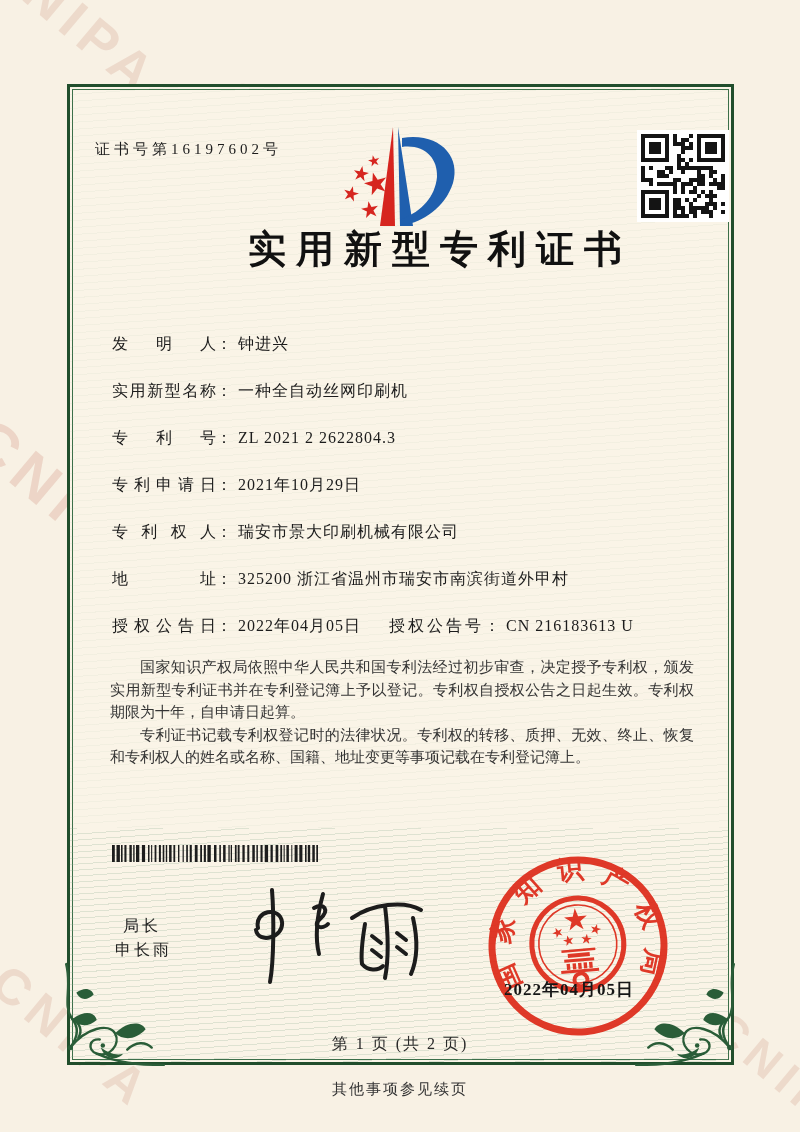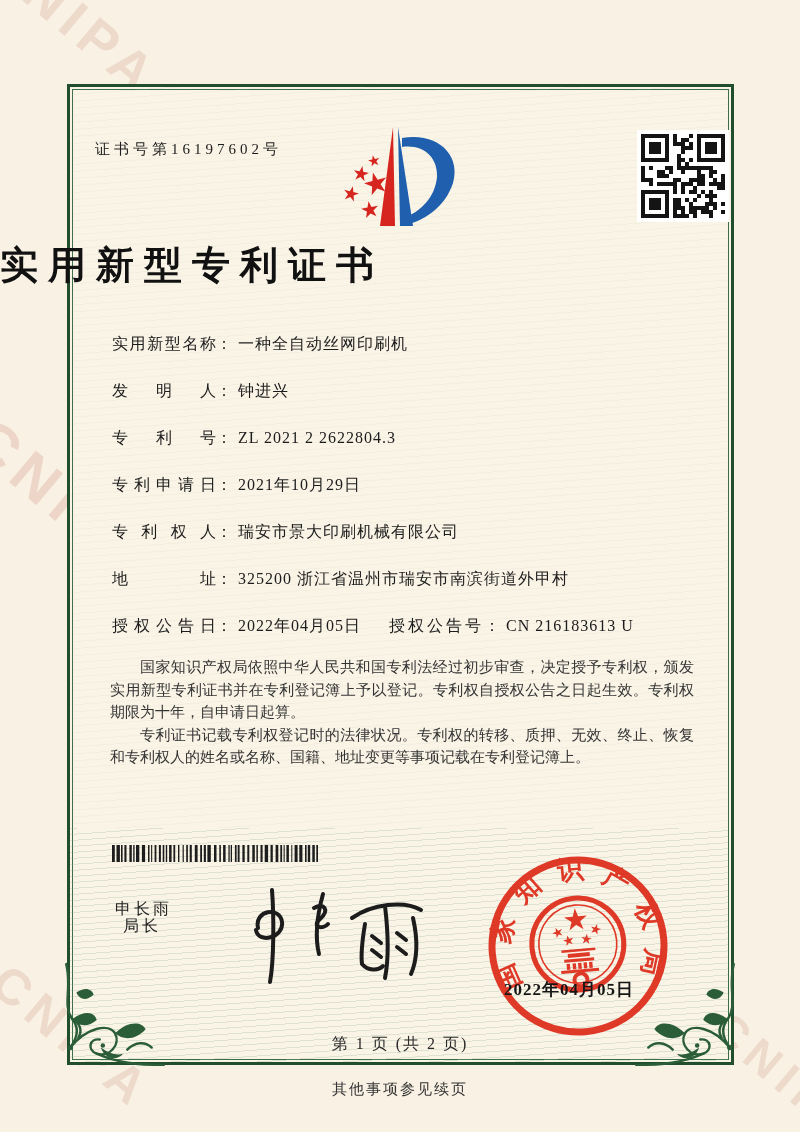--- a/index.html
+++ b/index.html
@@ -38,41 +38,41 @@
   .guilloche-faint{
     position:absolute;left:70px;top:87px;width:658px;height:741px;
     background:repeating-linear-gradient(176deg,rgba(150,180,150,.08) 0 1px,rgba(150,180,150,0) 1px 7px);
     pointer-events:none;
   }
   
   .cert-no{position:absolute;left:95px;top:140px;font-size:15px;letter-spacing:4px;}
   .logo{position:absolute;left:336px;top:124px;width:128px;height:108px;}
   .qr{position:absolute;left:637px;top:130px;width:84px;height:84px;background:#fff;padding:4px;}
   .title{
-    position:absolute;left:0;top:240px;width:632px;text-align:left;
+    position:absolute;left:0;top:224px;width:632px;text-align:right;
     font-size:38px;font-weight:bold;letter-spacing:10px;color:#111;
   }
   
   .fields{position:absolute;left:112px;top:334px;width:580px;font-size:16px;}
   .frow{height:47px;line-height:20px;white-space:nowrap;}
   .flabel{display:inline-block;width:104px;text-align:justify;text-align-last:justify;vertical-align:top;}
   .fcolon{display:inline-block;margin-right:6px;}
   .fvalue{letter-spacing:1px;}
   .grant-pair{margin-left:28px;}
   .grant-pair .flabel{width:auto;letter-spacing:3px;}
   
   .paras{
     position:absolute;left:110px;top:656px;width:584px;
     font-size:15px;line-height:22.5px;color:#343434;text-align:justify;
   }
   .paras p{margin:0;text-indent:2em;}
   
   .barcode{position:absolute;left:112px;top:845px;width:206px;height:17px;}
   .signer-title{position:absolute;left:123px;top:916px;font-family:"Liberation Sans","DejaVu Sans",sans-serif;font-size:16px;letter-spacing:3px;color:#222;}
-  .signer-name{position:absolute;left:115px;top:899px;font-family:"Liberation Sans","DejaVu Sans",sans-serif;font-size:16px;letter-spacing:3px;color:#222;}
+  .signer-name{position:absolute;left:115px;top:940px;font-family:"Liberation Sans","DejaVu Sans",sans-serif;font-size:16px;letter-spacing:3px;color:#222;}
   .signature{position:absolute;left:228px;top:886px;width:200px;height:100px;}
   .seal{position:absolute;left:482px;top:850px;width:192px;height:192px;transform:rotate(-5deg);opacity:.93;}
   .seal-date{
     position:absolute;left:494px;top:978px;width:150px;text-align:center;
     font-size:17px;font-weight:bold;letter-spacing:1px;color:#161616;
   }
   .page-info{position:absolute;left:0;top:1034px;width:800px;text-align:center;font-size:16px;letter-spacing:2px;color:#2a2a2a;}
   .continuation{position:absolute;left:0;top:1080px;width:800px;text-align:center;font-size:15px;letter-spacing:2px;color:#333;}
   .ornament{position:absolute;width:112px;height:112px;}
   .orn-left{left:56px;bottom:60px;}
@@ -281,24 +281,24 @@
       <rect x="44" y="80" width="4" height="4" fill="#141414"></rect>
       <rect x="52" y="80" width="4" height="4" fill="#141414"></rect>
       <rect x="68" y="80" width="4" height="4" fill="#141414"></rect>
     </g>
 </svg>
 
 <div class="title">实用新型专利证书</div>
 
 <div class="fields">
   <div class="frow">
+    <span class="flabel">发明人</span><span class="fcolon">：</span><span class="fvalue">钟进兴</span>
+  </div>
+  <div class="frow">
     <span class="flabel">实用新型名称</span><span class="fcolon">：</span><span class="fvalue">一种全自动丝网印刷机</span>
-  </div>
-  <div class="frow">
-    <span class="flabel">发明人</span><span class="fcolon">：</span><span class="fvalue">钟进兴</span>
   </div>
   <div class="frow">
     <span class="flabel">专利号</span><span class="fcolon">：</span><span class="fvalue">ZL 2021 2 2622804.3</span>
   </div>
   <div class="frow">
     <span class="flabel">专利申请日</span><span class="fcolon">：</span><span class="fvalue">2021年10月29日</span>
   </div>
   <div class="frow">
     <span class="flabel">专利权人</span><span class="fcolon">：</span><span class="fvalue">瑞安市景大印刷机械有限公司</span>
   </div>

